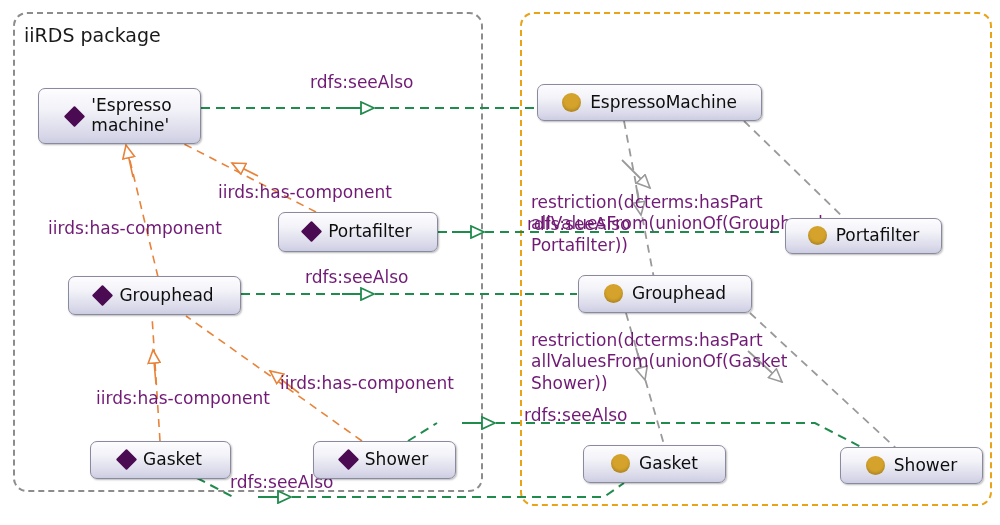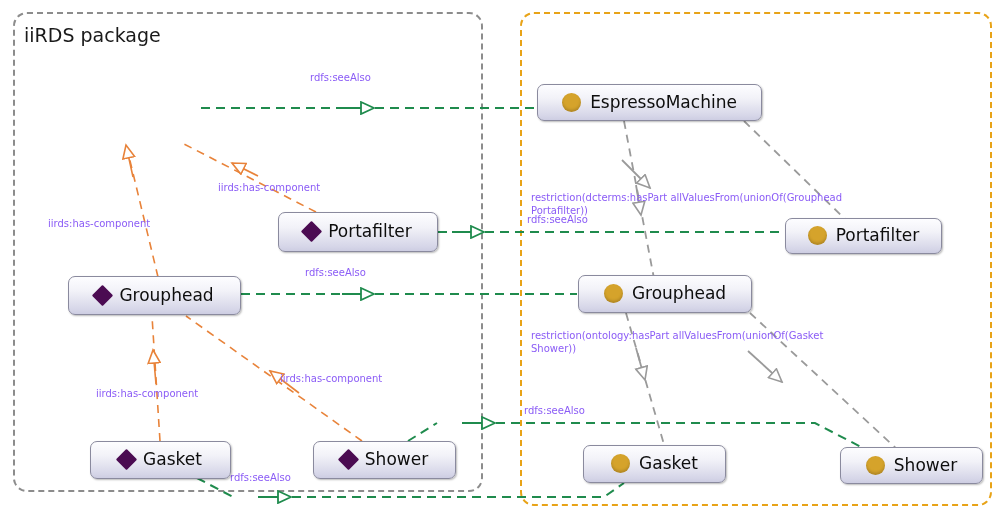--- a/index.html
+++ b/index.html
@@ -10,21 +10,21 @@
   .pkg-title{position:absolute;font-size:19px;color:#1a1a1a;white-space:nowrap;}
   .node{position:absolute;box-sizing:border-box;border:1px solid #8a8a9e;border-radius:7px;
         background:linear-gradient(to bottom,#fdfdff 0%,#f2f2f8 38%,#d6d6e8 88%,#cdcde2 100%);
         box-shadow:1px 1px 2px rgba(0,0,0,0.28);
         display:flex;align-items:center;justify-content:center;}
   .node-inner{display:flex;align-items:center;gap:9px;padding:0 10px;}
   .glyph-diamond{width:15px;height:15px;background:#4b0b52;transform:rotate(45deg);border-radius:1px;flex:0 0 auto;}
   .glyph-circle{width:19px;height:19px;border-radius:50%;background:#d5a32b;
                 box-shadow:inset 0 -2px 3px rgba(0,0,0,0.18);flex:0 0 auto;}
   .node-label{font-size:17px;color:#0d0d0d;line-height:1.15;white-space:pre-line;text-align:left;}
-  .edge-label{position:absolute;font-size:10px;color:#8b5cf6;white-space:nowrap;line-height:1.25;}
+  .edge-label{position:absolute;font-size:17px;color:#701a75;white-space:nowrap;line-height:1.25;}
   .edge-label.wrap{white-space:pre-line;}
 </style>
 </head>
 <body>
 
 <div id="stage">
 
   <div class="pkg" style="left:13px;top:12px;width:470px;height:480px;border-color:#8c8c8c;"></div>
   <div class="pkg-title" style="left:24px;top:24px;">iiRDS package</div>
 
@@ -96,23 +96,30 @@
   <div class="edge-label" style="left:524px;top:405px;">rdfs:seeAlso</div>
   <div class="edge-label" style="left:230px;top:472px;">rdfs:seeAlso</div>
 
   <div class="edge-label" style="left:218px;top:182px;">iirds:has-component</div>
   <div class="edge-label" style="left:48px;top:218px;">iirds:has-component</div>
   <div class="edge-label" style="left:96px;top:388px;">iirds:has-component</div>
   <div class="edge-label" style="left:280px;top:373px;">iirds:has-component</div>
 
   <div class="edge-label wrap" style="left:531px;top:144px;width:440px;margin-top:48px;">restriction(dcterms:hasPart allValuesFrom(unionOf(Grouphead
 Portafilter))</div>
-  <div class="edge-label wrap" style="left:531px;top:330px;width:420px;">restriction(ontology:hasPart allValuesFrom(unionOf(Gasket
+  <div class="edge-label wrap" style="left:531px;top:330px;width:420px;">restriction(dcterms:hasPart allValuesFrom(unionOf(Gasket
 Shower))</div>
 
+  <div class="node" style="left:38px;top:88px;width:163px;height:56px;">
+    <div class="node-inner">
+      <span class="glyph-diamond"></span>
+      <span class="node-label">'Espresso
+machine'</span>
+    </div>
+  </div>
 
   <div class="node" style="left:278px;top:212px;width:160px;height:40px;">
     <div class="node-inner">
       <span class="glyph-diamond"></span>
       <span class="node-label">Portafilter</span>
     </div>
   </div>
 
   <div class="node" style="left:68px;top:276px;width:173px;height:39px;">
     <div class="node-inner">

